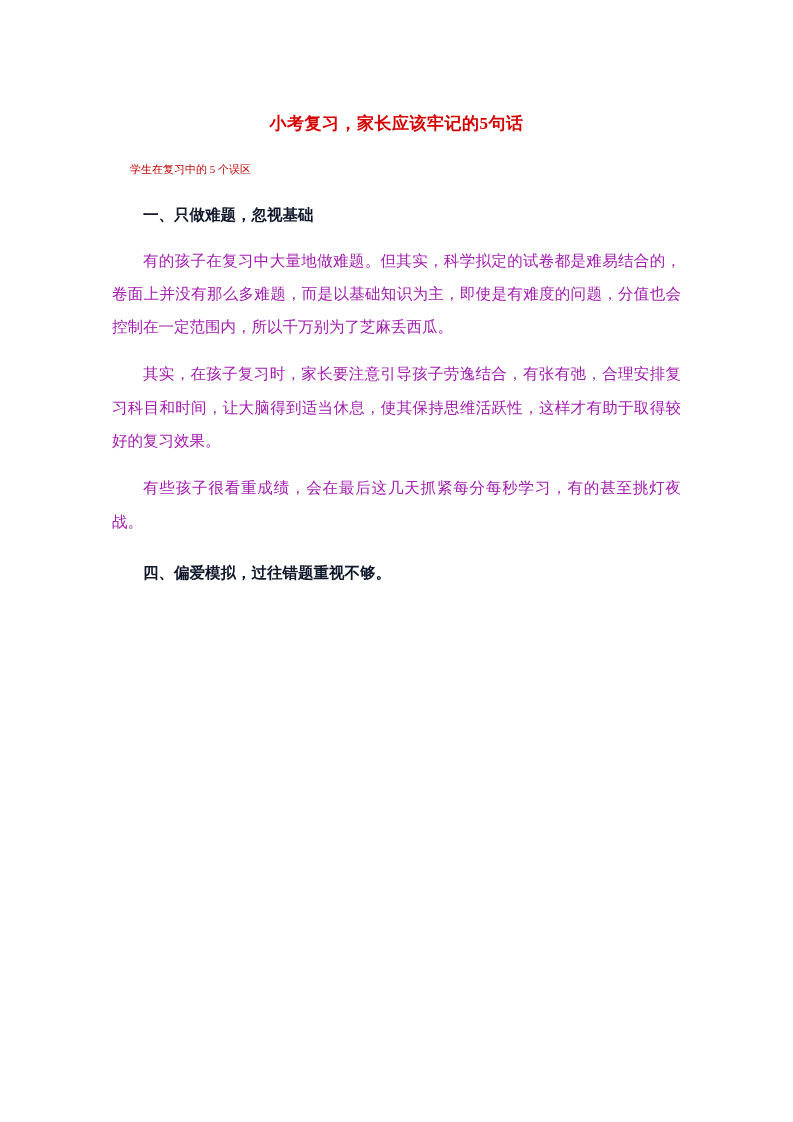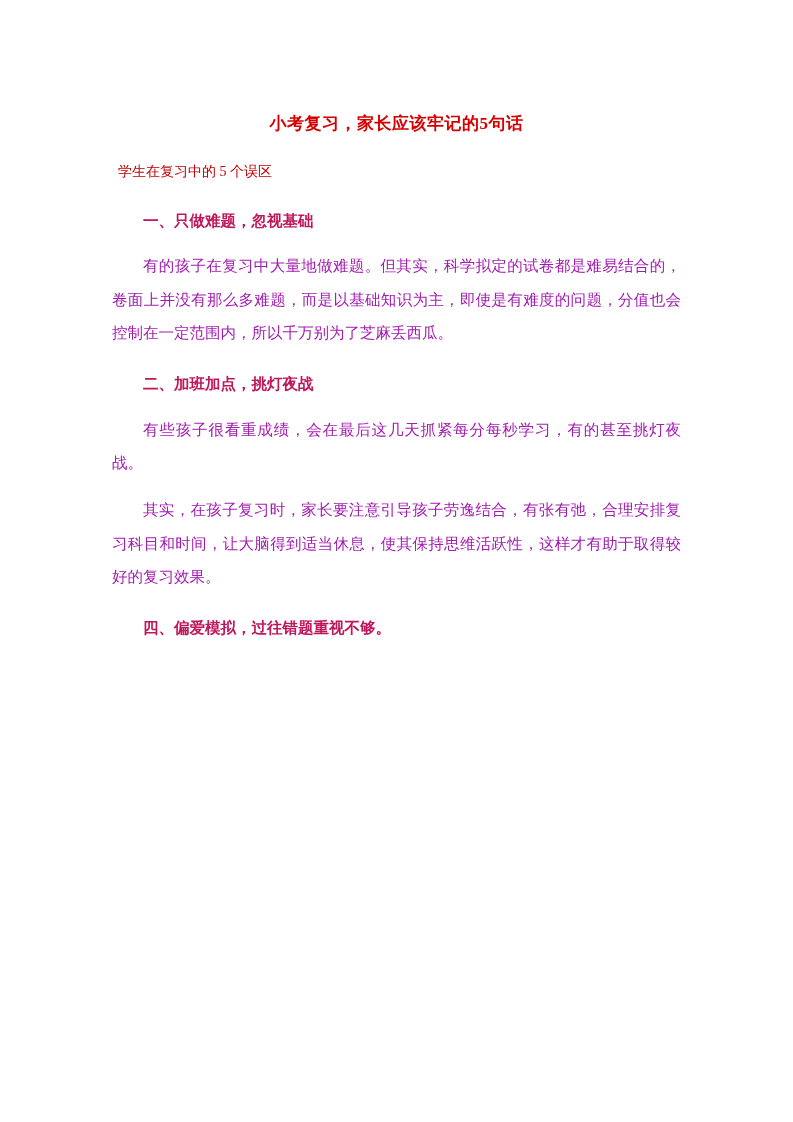--- a/index.html
+++ b/index.html
@@ -24,31 +24,31 @@
   .doc-title {
     text-align: center;
     font-size: 17px;
     font-weight: bold;
     color: #d60000;
     letter-spacing: 0.5px;
     margin: 14px 0 0 0;
     line-height: 1.6;
   }
   .intro {
-    font-size: 14px;
+    font-size: 11px;
     color: #c00000;
-    margin: 22px 0 0 4px;
+    margin: 22px 0 0 16px;
     line-height: 1.9;
     text-indent: 0;
     padding-left: 2px;
   }
   .section-heading {
     font-size: 15.5px;
     font-weight: bold;
-    color: #be185d;
+    color: #0f172a;
     margin: 20px 0 0 0;
     line-height: 1.9;
     text-indent: 2em;
   }
   .para {
     font-size: 15.5px;
     color: #a21caf;
     margin: 14px 0 0 0;
     line-height: 2.15;
     text-indent: 2em;
@@ -64,21 +64,20 @@
 
 <div class="page">
 
   <h1 class="doc-title">小考复习，家长应该牢记的5句话</h1>
 
   <p class="intro">学生在复习中的 5 个误区</p>
 
   <h2 class="section-heading">一、只做难题，忽视基础</h2>
   <p class="para">有的孩子在复习中大量地做难题。但其实，科学拟定的试卷都是难易结合的，卷面上并没有那么多难题，而是以基础知识为主，即使是有难度的问题，分值也会控制在一定范围内，所以千万别为了芝麻丢西瓜。</p>
 
-  <h2 class="section-heading">二、加班加点，挑灯夜战</h2>
+  <p class="para">其实，在孩子复习时，家长要注意引导孩子劳逸结合，有张有弛，合理安排复习科目和时间，让大脑得到适当休息，使其保持思维活跃性，这样才有助于取得较好的复习效果。</p>
   <p class="para">有些孩子很看重成绩，会在最后这几天抓紧每分每秒学习，有的甚至挑灯夜战。</p>
-  <p class="para">其实，在孩子复习时，家长要注意引导孩子劳逸结合，有张有弛，合理安排复习科目和时间，让大脑得到适当休息，使其保持思维活跃性，这样才有助于取得较好的复习效果。</p>
 
 
   <h2 class="section-heading">四、偏爱模拟，过往错题重视不够。</h2>
 
   <div class="spacer-bottom"></div>
 </div>
 
 </body></html>

